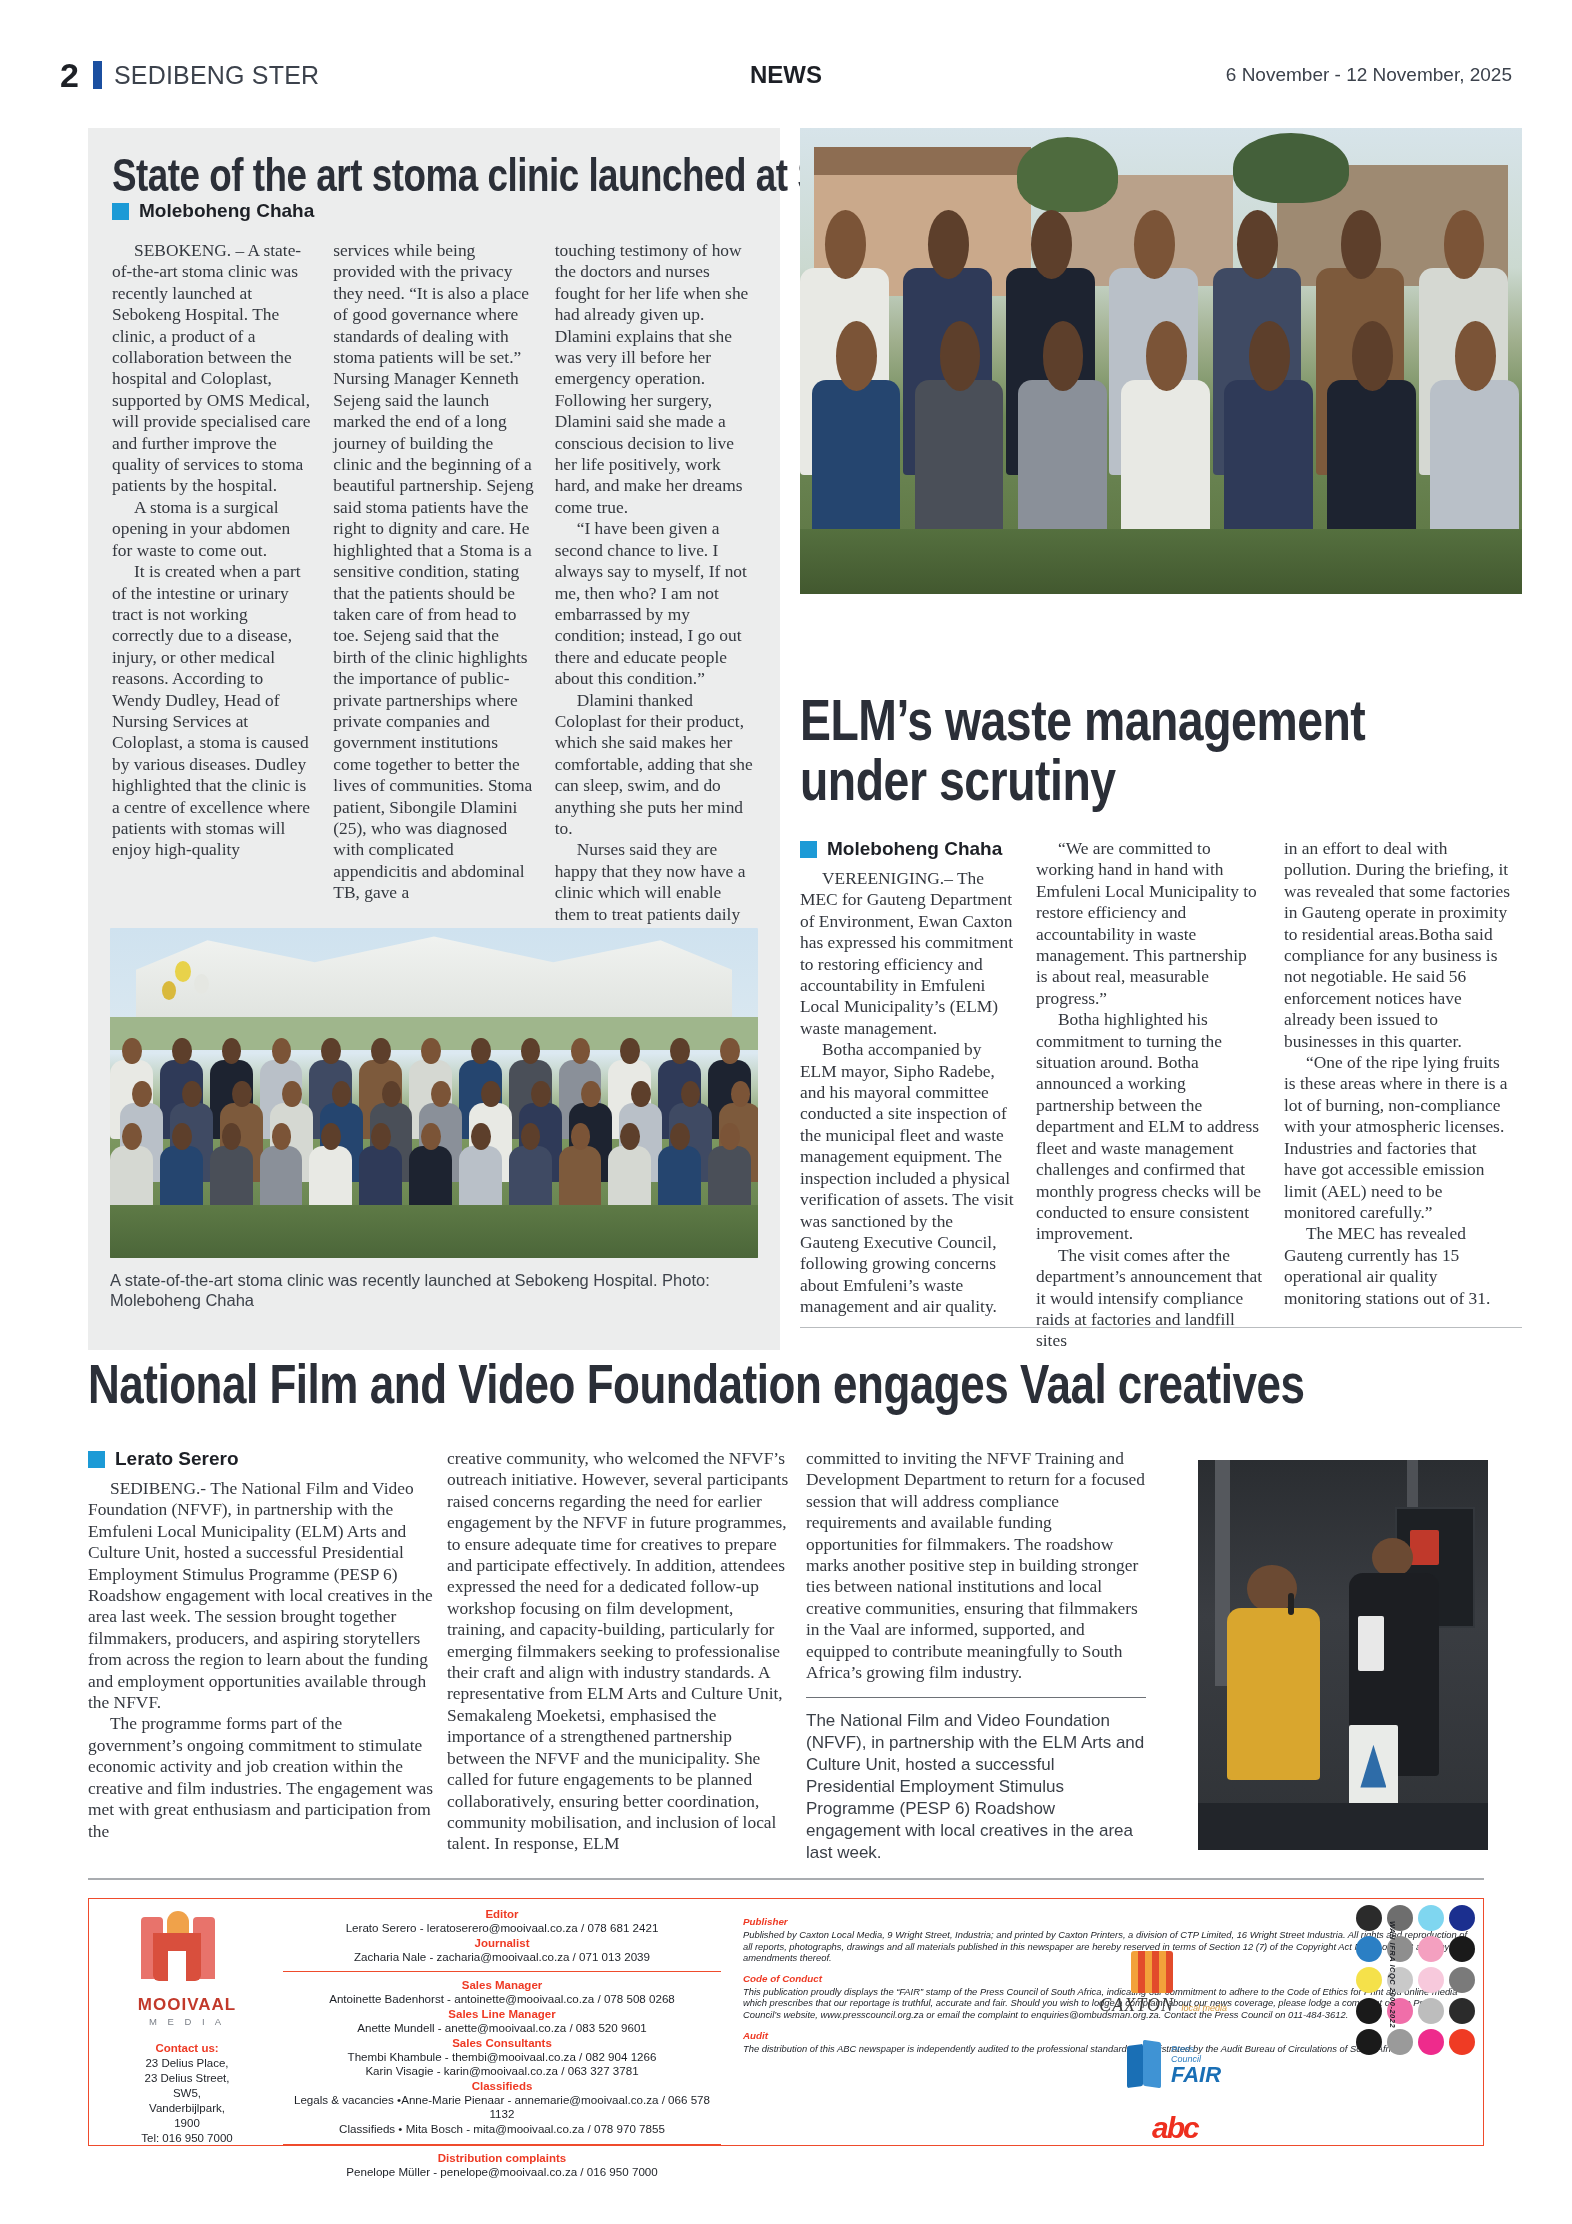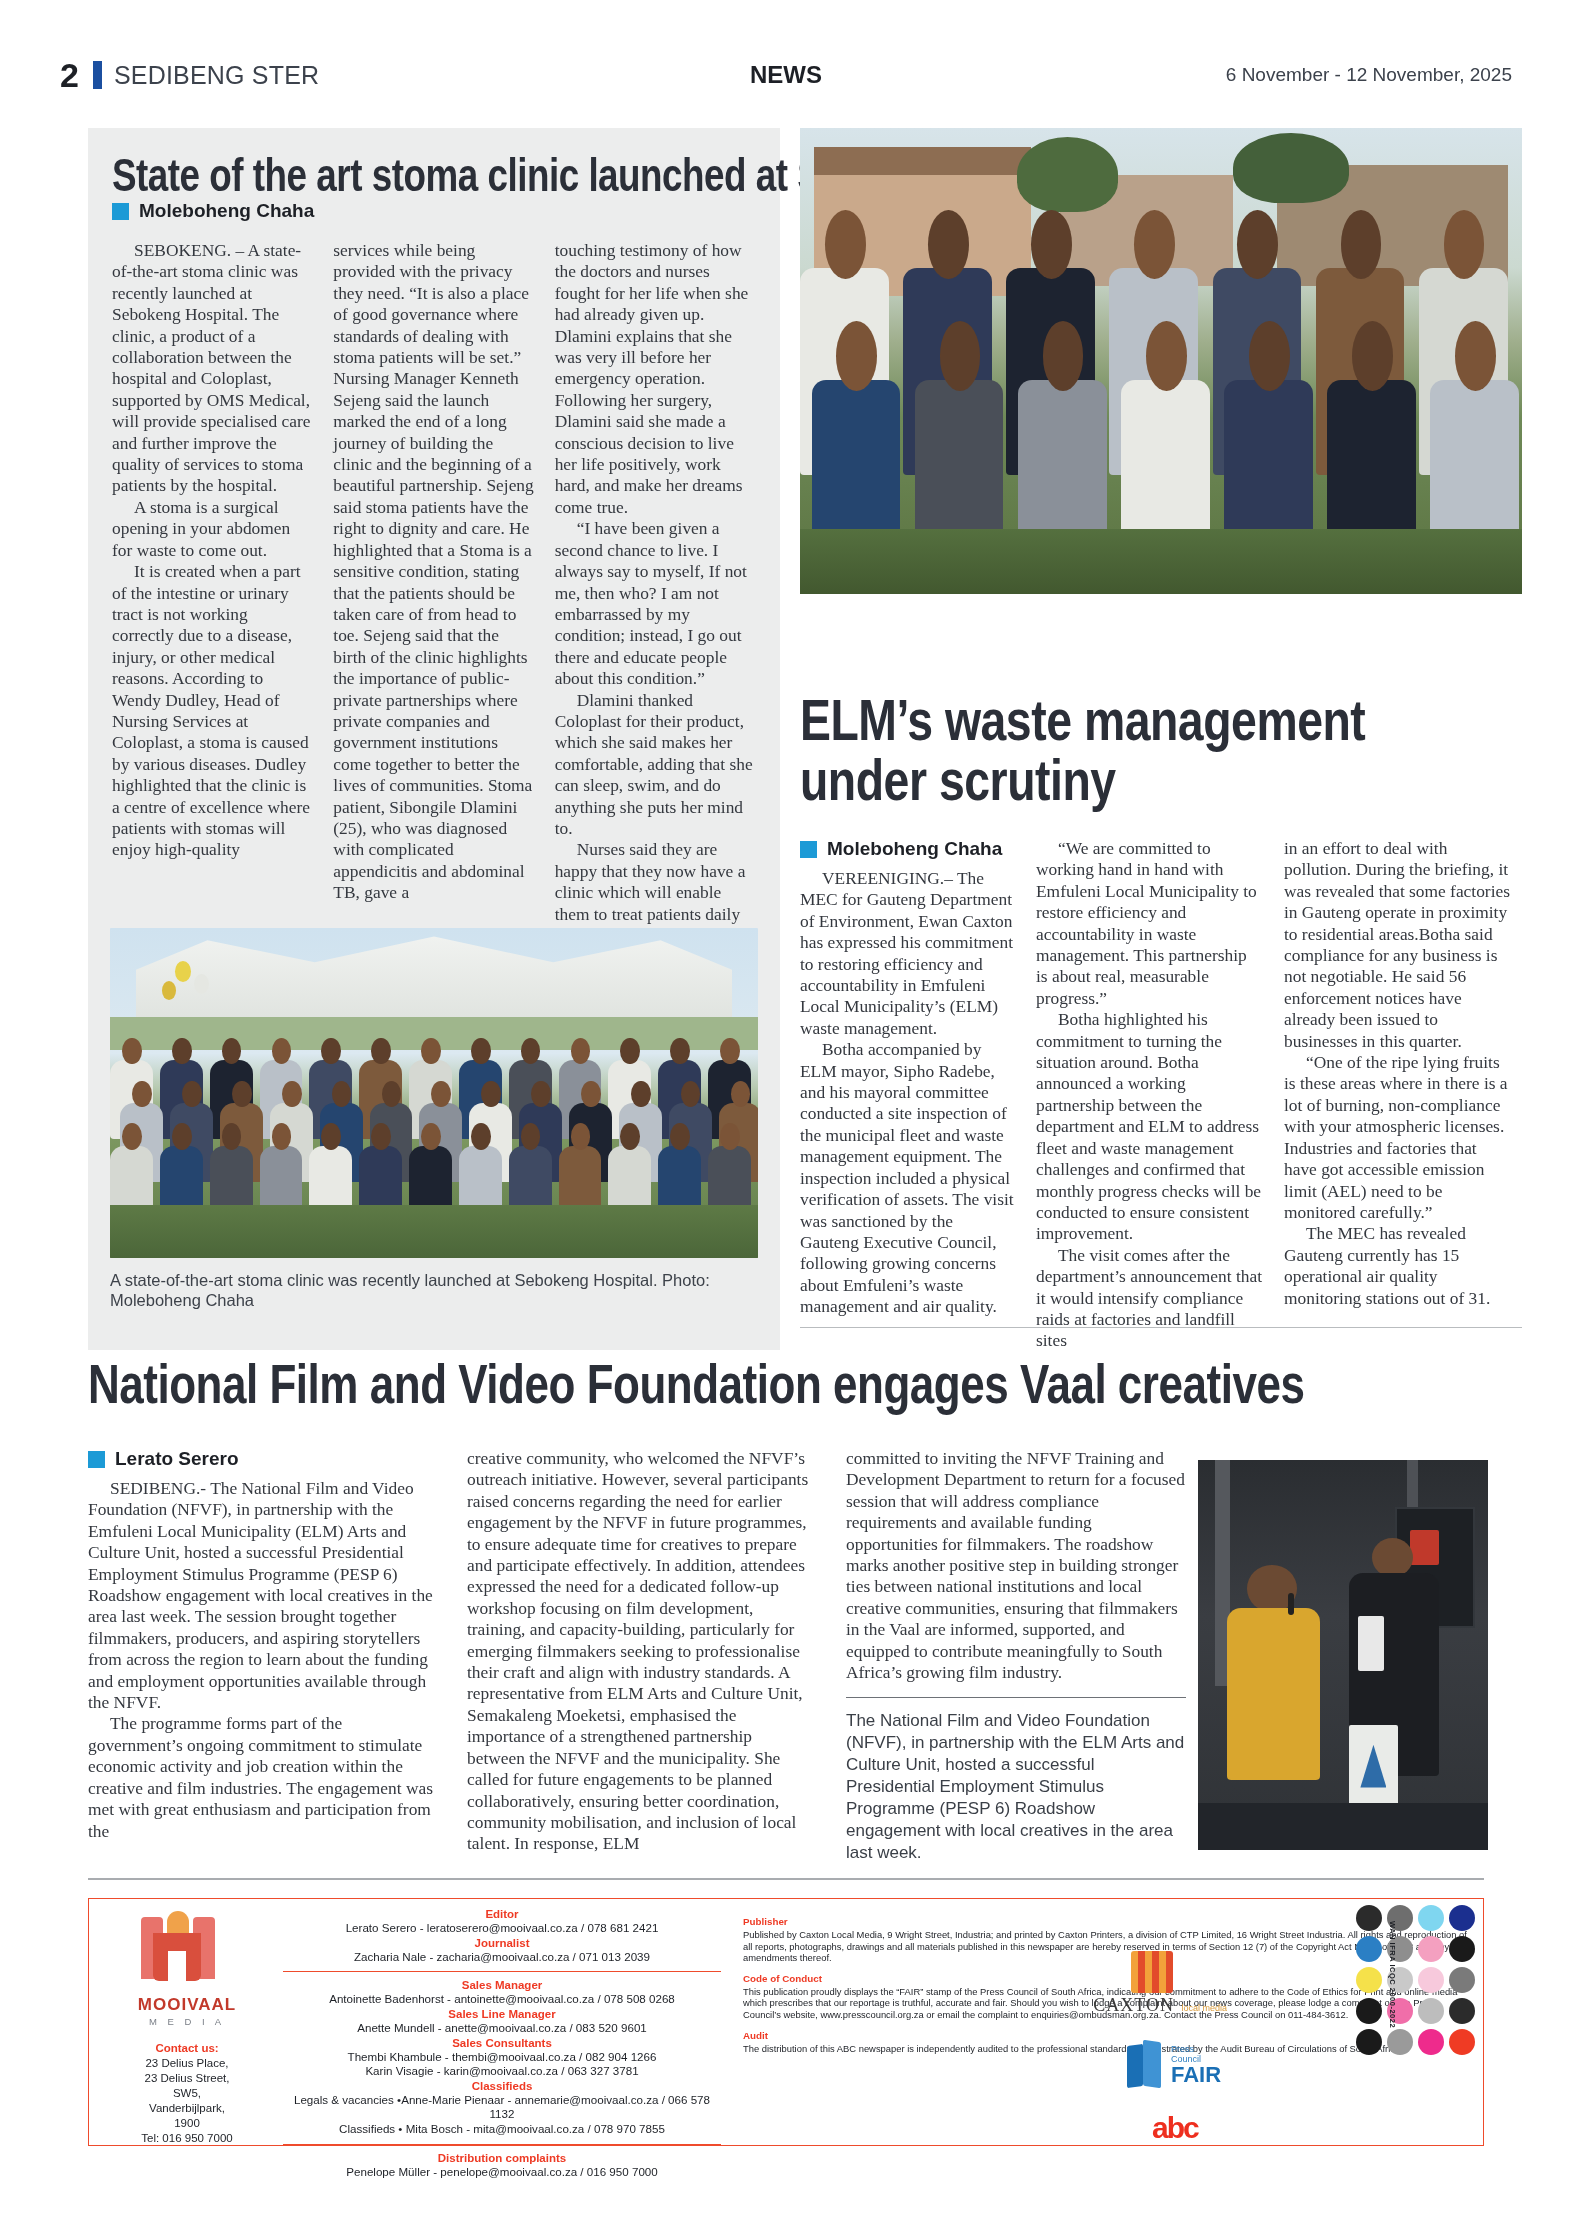--- a/index.html
+++ b/index.html
@@ -55,37 +55,37 @@
 
   
   .artB-hl{position:absolute;left:800px;top:690px;font-size:58px;line-height:60px;width:130%;}
   .artB{position:absolute;left:800px;top:838px;width:722px;display:flex;gap:22px;}
   .artB .col{width:226px;}
   .artB .col.c1{width:214px;}
   .artB-rule{position:absolute;left:800px;top:1327px;width:722px;height:1px;background:#b9bcbf;}
 
   
   .artC-hl{position:absolute;left:88px;top:1355px;font-size:55px;line-height:58px;width:130%;}
-  .artC{position:absolute;left:88px;top:1448px;width:1396px;display:flex;gap:34px;}
+  .artC{position:absolute;left:88px;top:1448px;width:1396px;display:flex;gap:14px;}
   .artC .col{width:345px;}
   .artC .col.wide{width:340px;}
   .artC-photo{position:absolute;left:1198px;top:1460px;width:290px;height:390px;overflow:hidden;}
 
   .pullbox{margin-top:14px;border-top:1.5px solid #6d7177;padding-top:12px;
            font-family:"Liberation Sans",sans-serif;font-size:17px;line-height:22px;color:#3a3f47;}
 
   .artC-rule{position:absolute;left:88px;top:1878px;width:1396px;height:2px;background:#a9acb0;}
 
   
   .colo{position:absolute;left:88px;top:1898px;width:1396px;height:248px;border:1.6px solid #ef4b2c;box-sizing:border-box;background:#fff;}
   .colo-inner{display:flex;height:100%;}
   .colo-logo{width:188px;padding:12px 6px 0 14px;box-sizing:border-box;text-align:center;}
   .colo-mid{width:450px;padding:8px 6px 0 6px;box-sizing:border-box;text-align:center;
             font-family:"Liberation Sans",sans-serif;}
-  .colo-right{flex:1;padding:8px 10px 0 16px;box-sizing:border-box;font-family:"Liberation Sans",sans-serif;position:relative;}
+  .colo-right{flex:1;padding:8px 10px 0 16px;box-sizing:border-box;font-family:"Liberation Sans",sans-serif;position:relative;font-style:italic;}
   .redhd{color:#ee3a24;font-weight:bold;font-size:11.5px;line-height:14px;}
   .colo-mid .line{font-size:11.6px;line-height:14.6px;color:#1d2026;}
   .colo-sep{height:1.3px;background:#ef4b2c;margin:7px 0 6px 0;}
   .colo-right .blk{font-size:9.4px;line-height:11.6px;color:#1d2026;max-width:760px;}
   .colo-right .redhd{font-size:9.8px;margin-top:8px;}
   .contactus{font-family:"Liberation Sans",sans-serif;font-size:11.5px;line-height:15px;color:#1d2026;}
   .contactus .r{color:#ee3a24;font-weight:bold;}
 
   
   .swatches{position:absolute;right:8px;top:6px;display:grid;grid-template-columns:repeat(4,26px);gap:5px;}

